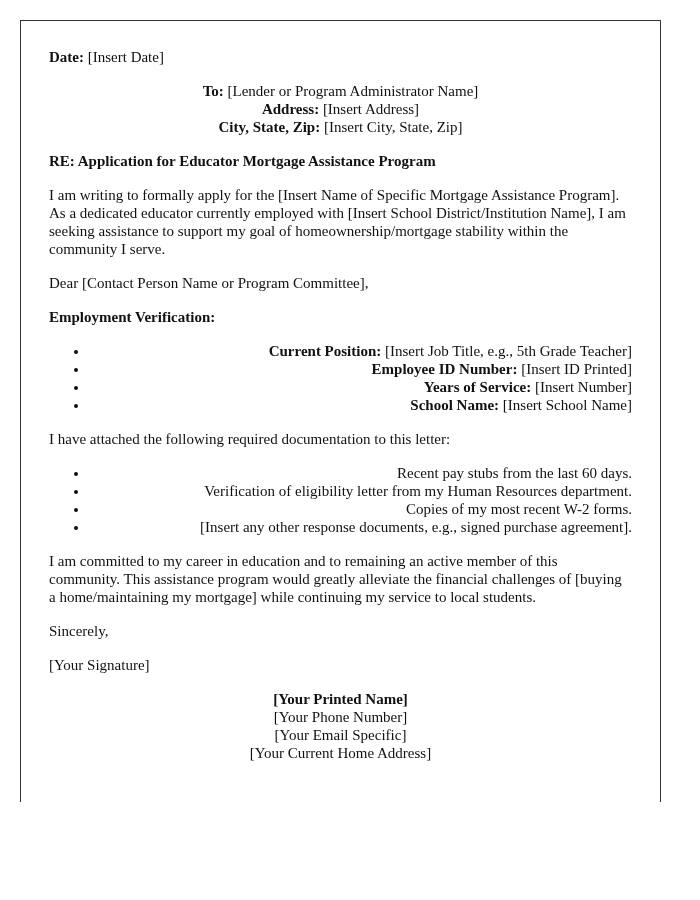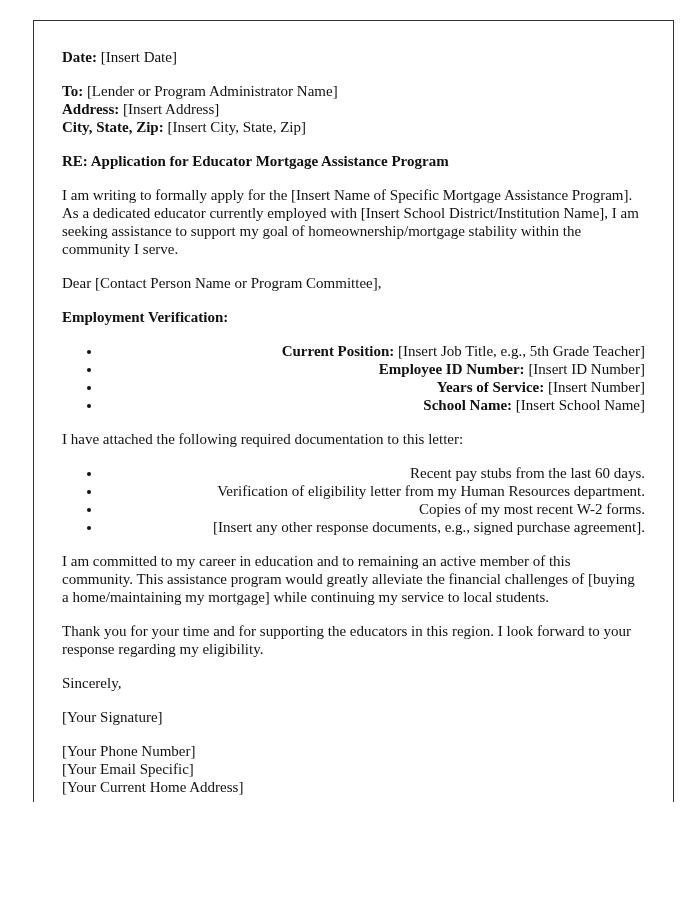--- a/index.html
+++ b/index.html
@@ -1,37 +1,37 @@
 <!DOCTYPE html>
 <html><head>
 <meta charset="utf-8">
 <style>
   html, body { margin: 0; padding: 0; background: #ffffff; }
   body { width: 700px; height: 900px; position: relative; overflow: hidden; }
   .viewport {
-    position: absolute; left: 33px; top: 20px; width: 641px; height: 782px;
+    position: absolute; left: 20px; top: 20px; width: 641px; height: 782px;
     overflow: hidden;
   }
   .page {
     box-sizing: border-box;
     border: 1px solid #333333;
     width: 641px;
     min-height: 900px;
     padding: 27px 28px 20px 28px;
     font-family: "Liberation Serif", "DejaVu Serif", serif;
     font-size: 15px;
     line-height: 18px;
     color: #111111;
   }
   p { margin: 0 0 16px 0; }
   b { font-weight: bold; }
   ul { margin: 0 0 16px 0; padding-left: 40px; }
   li { margin: 0; text-align: right; }
   .block { margin: 0 0 16px 0; }
-  .line { display: block; }
+  .line { display: block; text-align: center; }
 </style>
 </head>
 <body>
 
 <div class="viewport">
   <div class="page">
 
     <p>
       <b>Date:</b>
       <span>[Insert Date]</span>
@@ -55,42 +55,42 @@
     <p><b>RE: Application for Educator Mortgage Assistance Program</b></p>
 
     <p>I am writing to formally apply for the [Insert Name of Specific Mortgage Assistance Program]. As a dedicated educator currently employed with [Insert School District/Institution Name], I am seeking assistance to support my goal of homeownership/mortgage stability within the community I serve.</p>
 
     <p>Dear [Contact Person Name or Program Committee],</p>
 
     <p><b>Employment Verification:</b></p>
 
     <ul>
       <li><b>Current Position:</b> <span>[Insert Job Title, e.g., 5th Grade Teacher]</span></li>
-      <li><b>Employee ID Number:</b> <span>[Insert ID Number]</span></li>
+      <li><b>Employee ID Number:</b> <span>[Insert ID Printed]</span></li>
       <li><b>Years of Service:</b> <span>[Insert Number]</span></li>
       <li><b>School Name:</b> <span>[Insert School Name]</span></li>
     </ul>
 
     <p>I have attached the following required documentation to this letter:</p>
 
     <ul>
       <li>Recent pay stubs from the last 60 days.</li>
       <li>Verification of eligibility letter from my Human Resources department.</li>
       <li>Copies of my most recent W-2 forms.</li>
       <li>[Insert any other response documents, e.g., signed purchase agreement].</li>
     </ul>
 
     <p>I am committed to my career in education and to remaining an active member of this community. This assistance program would greatly alleviate the financial challenges of [buying a home/maintaining my mortgage] while continuing my service to local students.</p>
 
-    <p>Thank you for your time and for supporting the educators in this region. I look forward to your response regarding my eligibility.</p>
 
     <p>Sincerely,</p>
 
     <p>[Your Signature]</p>
 
     <div class="block">
+      <span class="line"><b>[Your Printed Name]</b></span>
       <span class="line">[Your Phone Number]</span>
       <span class="line">[Your Email Specific]</span>
       <span class="line">[Your Current Home Address]</span>
     </div>
 
   </div>
 </div>
 
 </body></html>

